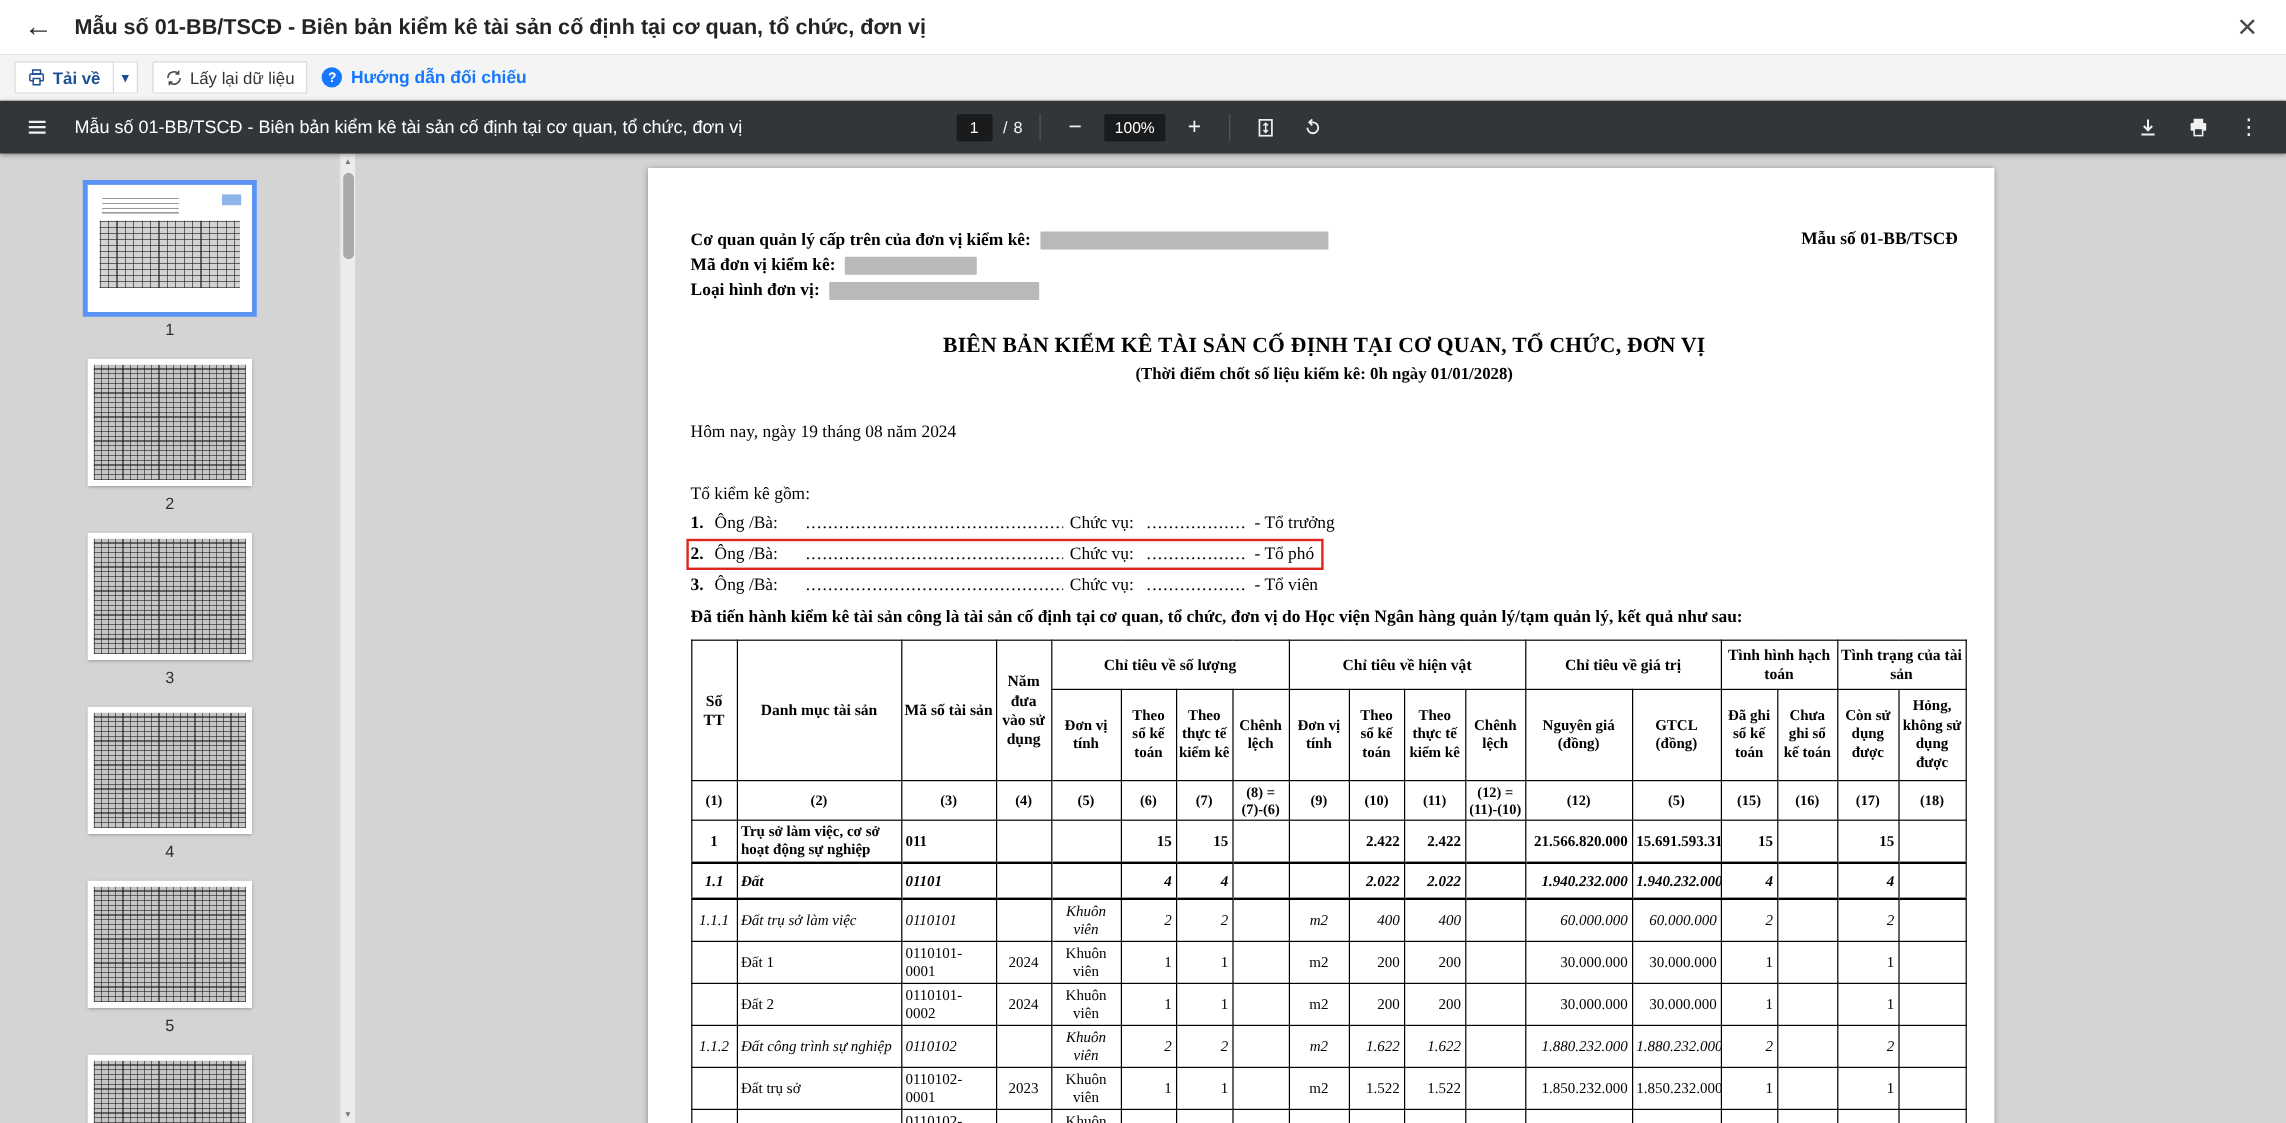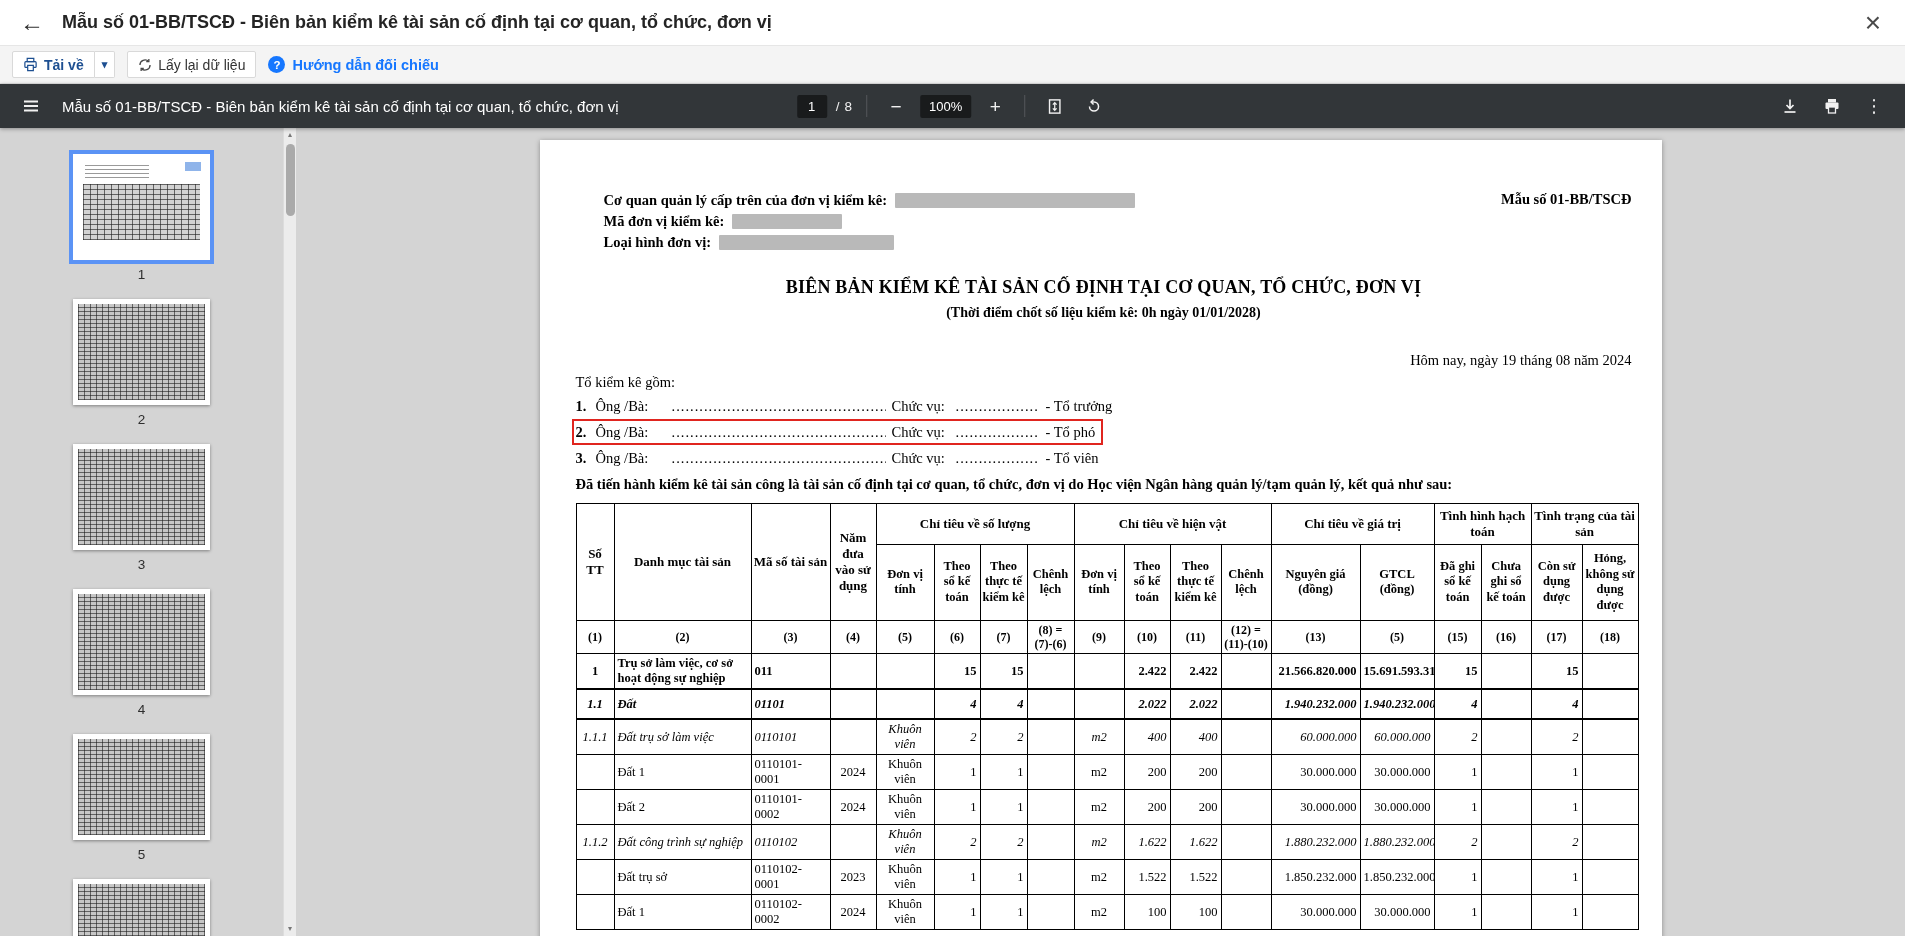--- a/index.html
+++ b/index.html
@@ -59,28 +59,28 @@
 
   .sb { width:13px; background:#ececec; position:relative; border-left:1px solid #dcdcdc; }
   .sb-arrow { height:14px; font-size:8px; color:#777; text-align:center; line-height:14px; }
   .sb-arrow.bottom { position:absolute; bottom:0; left:0; right:0; }
   .sb-thumb { position:absolute; top:16px; left:2px; width:9px; height:72px; background:#aaa; border-radius:5px; }
 
   .doc-area { flex:1; overflow:hidden; position:relative; }
   .page { width:1122px; height:1400px; margin:12px auto 0; background:#fff; box-shadow:0 1px 5px rgba(0,0,0,.35); padding:50px 30px 0 36px; font-family:"Liberation Serif", serif; color:#000; }
 
   
-  .doc-head { display:flex; justify-content:space-between; align-items:flex-start;margin-left:28px; }
+  .doc-head { display:flex; justify-content:space-between; align-items:flex-start; }
   .meta-line { font-size:14.5px; font-weight:700; line-height:21px; display:flex; align-items:center; white-space:nowrap; }
   .redacted { display:inline-block; height:15px; background:#b9b9b9; margin-left:8px; border-radius:1px; filter:blur(.6px); }
   .form-code { font-size:14.5px; font-weight:700; padding-top:1px; }
   .doc-title { text-align:center; font-size:18px; font-weight:700; margin-top:24px; letter-spacing:.2px; }
   .doc-subtitle { text-align:center; font-size:14px; font-weight:700; margin-top:7px; }
-  .body-line { font-size:14.5px; line-height:22px; }
-  .body-line.date { margin-top:28px;text-align:right; }
+  .body-line { font-size:14.5px; line-height:22px;margin-top:30px; }
+  .body-line.date { margin-top:28px; }
   .member-line { display:flex; align-items:baseline; font-size:14.5px; line-height:20px; width:fit-content; border:2px solid transparent; padding:1px 6px 1px 2px; margin-left:-4px; }
   .member-line.highlighted { border-color:#e0251f; }
   .m-num { font-weight:700; width:20px; }
   .m-name { font-weight:400; width:76px; }
   .m-dots { width:214px; overflow:hidden; white-space:nowrap; letter-spacing:1px; }
   .m-pos { width:70px; padding-left:6px; }
   .m-dots2 { width:82px; overflow:hidden; white-space:nowrap; letter-spacing:1px; }
   .m-role { padding-left:8px; white-space:nowrap; }
   .body-line.result { margin-top:2px;font-weight:bold; }
 
@@ -330,21 +330,21 @@
                 <th class="colnum">(3)</th>
                 <th class="colnum">(4)</th>
                 <th class="colnum">(5)</th>
                 <th class="colnum">(6)</th>
                 <th class="colnum">(7)</th>
                 <th class="colnum">(8) = (7)-(6)</th>
                 <th class="colnum">(9)</th>
                 <th class="colnum">(10)</th>
                 <th class="colnum">(11)</th>
                 <th class="colnum">(12) = (11)-(10)</th>
-                <th class="colnum">(13)</th>
+                <th class="colnum">(12)</th>
                 <th class="colnum">(5)</th>
                 <th class="colnum">(15)</th>
                 <th class="colnum">(16)</th>
                 <th class="colnum">(17)</th>
                 <th class="colnum">(18)</th>
               </tr>
             </thead>
             <tbody>
               <tr class="bold">
                 <td class="a-c">1</td>

